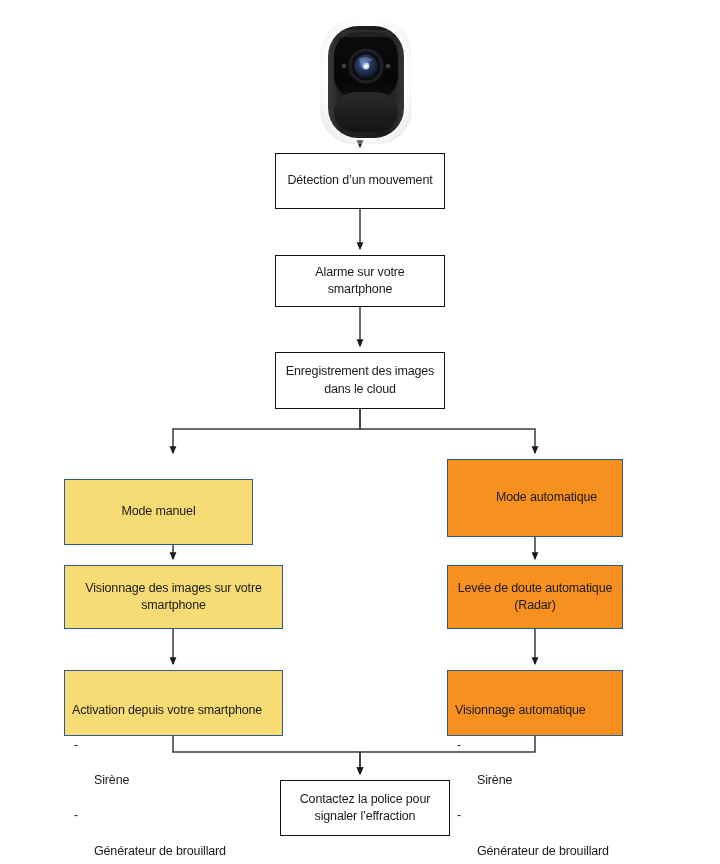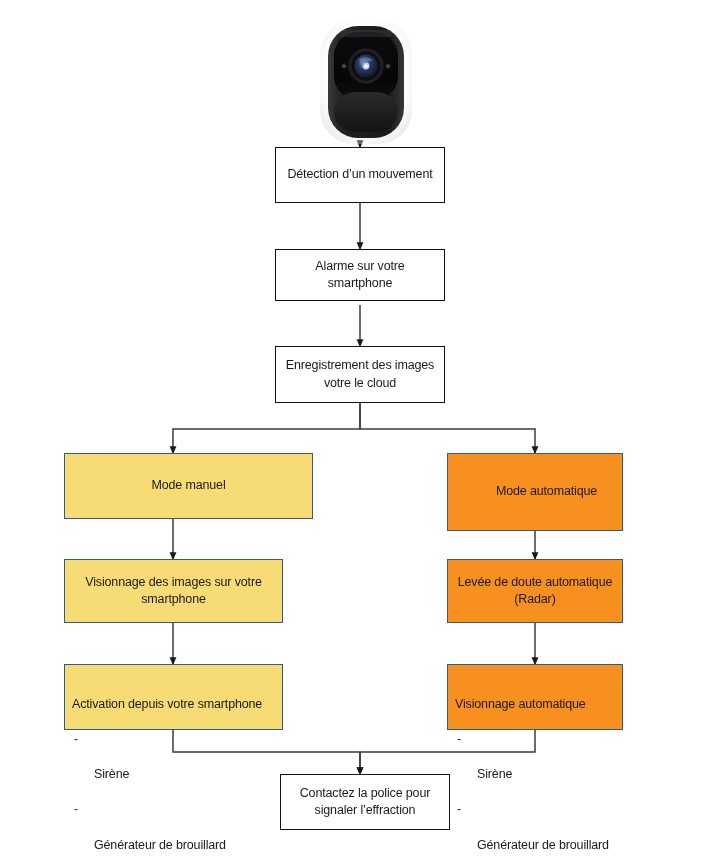--- a/index.html
+++ b/index.html
@@ -34,20 +34,21 @@
     position: absolute;
     box-sizing: border-box;
     display: flex;
     align-items: center;
     justify-content: center;
     text-align: center;
     font-size: 12.5px;
     line-height: 1.38;
     letter-spacing: -0.15px;
     padding: 4px 8px;
+    margin-top: 6px;
   }
   .node.plain {
     background: #ffffff;
     border: 1.6px solid #111111;
   }
   .node.manual {
     background: #f7dc75;
     border: 1.3px solid #2e5c8a;
   }
   .node.auto {
@@ -188,24 +189,24 @@
     <span class="lbl">Détection d’un mouvement</span>
   </div>
 
   <div class="node plain" style="left:275px; top:249px; width:170px; height:52px;">
     <span class="lbl">Alarme sur votre
 smartphone</span>
   </div>
 
   <div class="node plain" style="left:275px; top:346px; width:170px; height:57px;">
     <span class="lbl">Enregistrement des images
-votre le cloud</span>
-  </div>
-
-  <div class="node manual" style="left:64px; top:453px; width:249px; height:66px;justify-content:center;">
+dans le cloud</span>
+  </div>
+
+  <div class="node manual" style="left:64px; top:473px; width:189px; height:66px;justify-content:center;">
     <span class="lbl">Mode manuel</span>
   </div>
 
   <div class="node auto" style="left:447px; top:453px; width:176px; height:78px;padding-left:31px;">
     <span class="lbl">Mode automatique</span>
   </div>
 
   <div class="node manual" style="left:64px; top:559px; width:219px; height:64px;">
     <span class="lbl">Visionnage des images sur votre
 smartphone</span>

